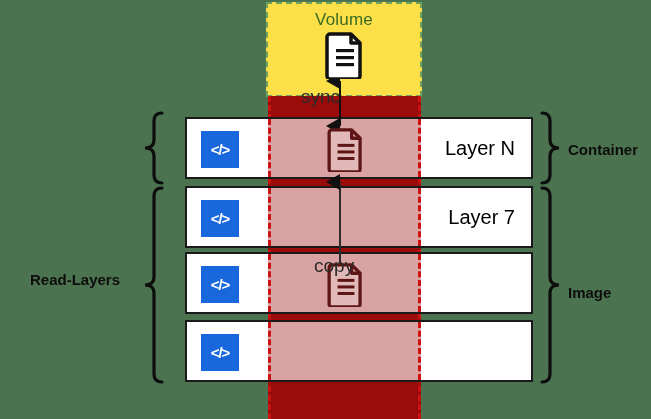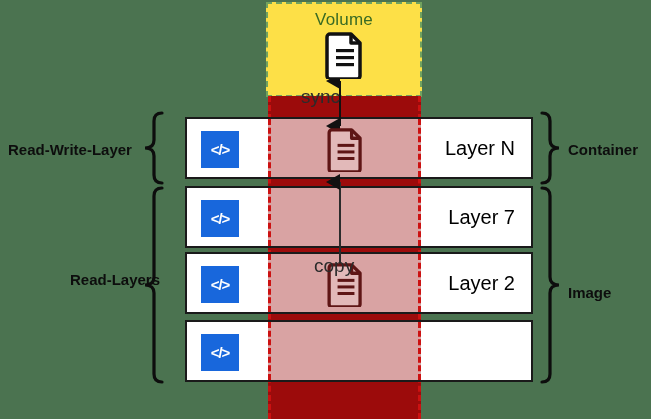--- a/index.html
+++ b/index.html
@@ -185,21 +185,21 @@
 
   .side-label {
     position: absolute;
     font-size: 15px;
     font-weight: bold;
     color: #0d0d0d;
     z-index: 9;
     white-space: nowrap;
   }
   #label-rw { left: 8px; top: 141px; }
-  #label-read { left: 30px; top: 271px; margin-left: 40px; }
+  #label-read { left: 30px; top: 271px; }
   #label-container { left: 568px; top: 141px; }
   #label-image { left: 568px; top: 284px; }
 </style>
 </head>
 <body>
 
 <div id="stage">
 
   <div id="volume-box">
     <div id="volume-title">Volume</div>
@@ -217,21 +217,20 @@
 
   <div class="layer-row" id="row-layer3">
     <div class="row-pink-overlay"></div>
     <div class="code-icon">&lt;/&gt;</div>
     <div class="layer-label">Layer 7</div>
   </div>
 
   <div class="layer-row" id="row-layer2">
     <div class="row-pink-overlay"></div>
     <div class="code-icon">&lt;/&gt;</div>
-    <div class="layer-label">Layer 2</div>
   </div>
 
   <div class="layer-row" id="row-layer1">
     <div class="row-pink-overlay"></div>
     <div class="code-icon">&lt;/&gt;</div>
   </div>
 
   <svg class="arrow-svg" id="sync-arrow" viewBox="0 0 20 55">
     <defs>
       <marker id="ahUp" markerWidth="8" markerHeight="8" refX="4" refY="7" orient="auto">
@@ -282,18 +281,17 @@
     <path d="M20 2 q-8 0 -8 8 v81 q0 8 -9 8 q9 0 9 8 v81 q0 8 8 8" fill="none" stroke="#0d0d0d" stroke-width="3.2" stroke-linecap="round"></path>
   </svg>
 
   <svg class="brace-svg" id="brace-container" viewBox="0 0 22 74">
     <path d="M2 2 q8 0 8 8 v19 q0 8 9 8 q-9 0 -9 8 v19 q0 8 -8 8" fill="none" stroke="#0d0d0d" stroke-width="3.2" stroke-linecap="round"></path>
   </svg>
   <svg class="brace-svg" id="brace-image" viewBox="0 0 22 198">
     <path d="M2 2 q8 0 8 8 v81 q0 8 9 8 q-9 0 -9 8 v81 q0 8 -8 8" fill="none" stroke="#0d0d0d" stroke-width="3.2" stroke-linecap="round"></path>
   </svg>
 
-  <div class="side-label" id="label-rw">Read-Write-Layer</div>
   <div class="side-label" id="label-read">Read-Layers</div>
   <div class="side-label" id="label-container">Container</div>
   <div class="side-label" id="label-image">Image</div>
 
 </div>
 
 </body></html>

